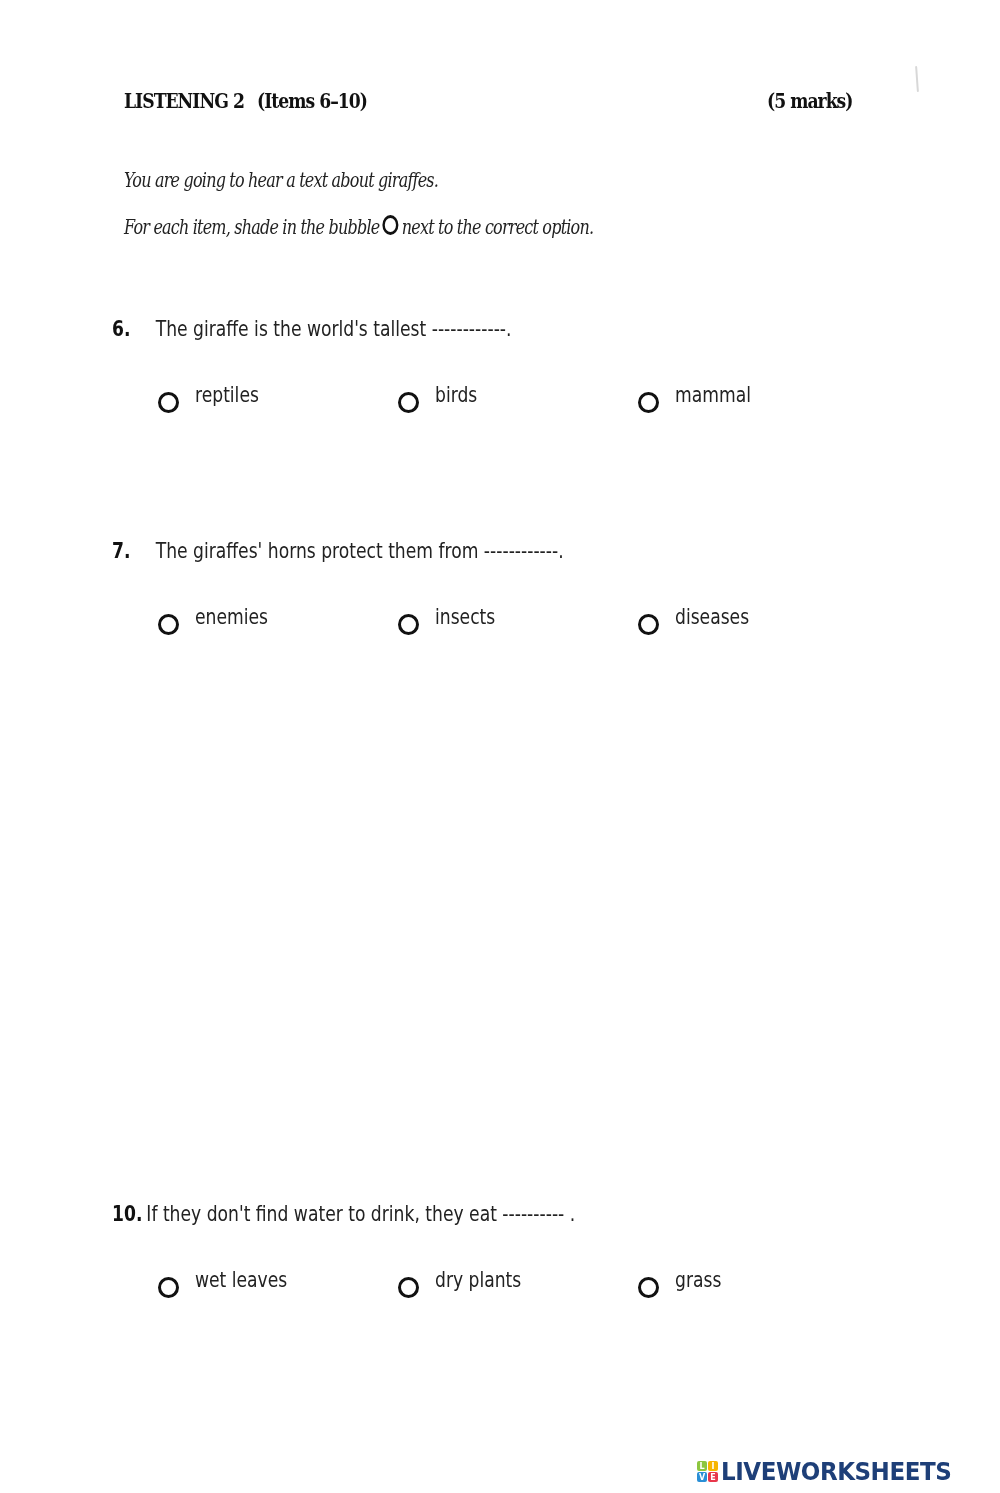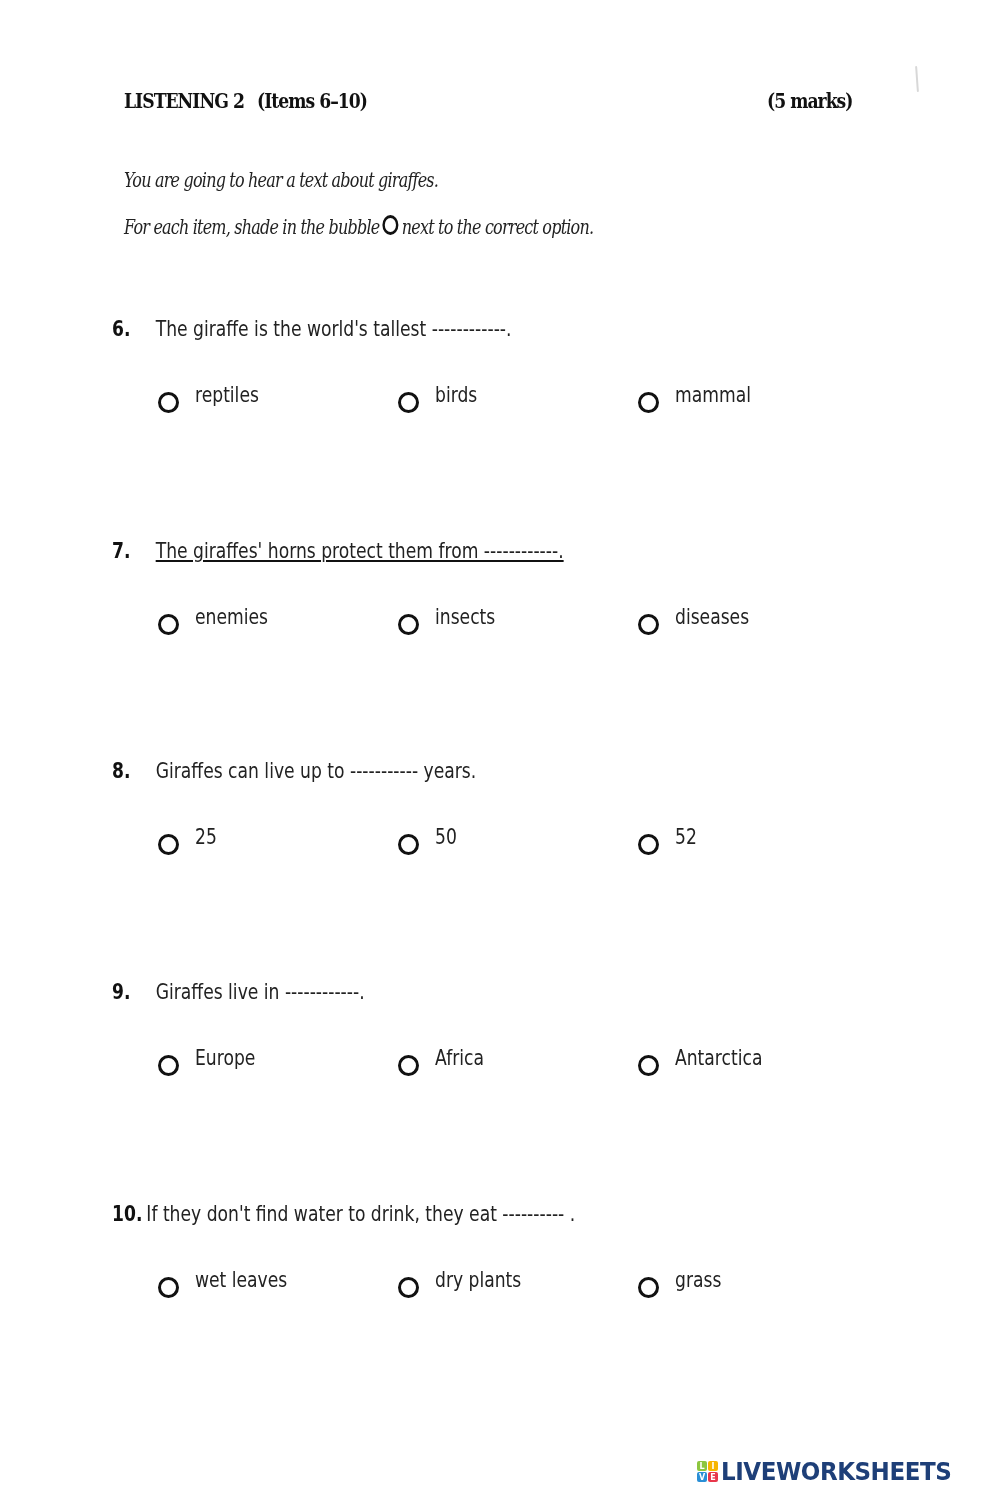--- a/index.html
+++ b/index.html
@@ -58,79 +58,41 @@
           <span class="bubble"></span>
           <span class="opt-label">birds</span>
         </div>
       <div class="opt">
           <span class="bubble"></span>
           <span class="opt-label">mammal</span>
         </div>
     </div>
   </div>
 
-  <div class="q" style="top:538px;text-decoration:underline;">
+  <div class="q" style="top:538px;">
     <div class="q-line">
       <span class="q-num">7.</span><span>The giraffes' horns protect them from ------------.</span>
     </div>
     <div class="opts">
       <div class="opt">
           <span class="bubble"></span>
           <span class="opt-label">enemies</span>
         </div>
       <div class="opt">
           <span class="bubble"></span>
           <span class="opt-label">insects</span>
         </div>
       <div class="opt">
           <span class="bubble"></span>
           <span class="opt-label">diseases</span>
         </div>
     </div>
   </div>
 
-  <div class="q" style="top:758px;">
-    <div class="q-line">
-      <span class="q-num">8.</span><span>Giraffes can live up to ----------- years.</span>
-    </div>
-    <div class="opts">
-      <div class="opt">
-          <span class="bubble"></span>
-          <span class="opt-label">25</span>
-        </div>
-      <div class="opt">
-          <span class="bubble"></span>
-          <span class="opt-label">50</span>
-        </div>
-      <div class="opt">
-          <span class="bubble"></span>
-          <span class="opt-label">52</span>
-        </div>
-    </div>
-  </div>
 
-  <div class="q" style="top:979px;">
-    <div class="q-line">
-      <span class="q-num">9.</span><span>Giraffes live in ------------.</span>
-    </div>
-    <div class="opts">
-      <div class="opt">
-          <span class="bubble"></span>
-          <span class="opt-label">Europe</span>
-        </div>
-      <div class="opt">
-          <span class="bubble"></span>
-          <span class="opt-label">Africa</span>
-        </div>
-      <div class="opt">
-          <span class="bubble"></span>
-          <span class="opt-label">Antarctica</span>
-        </div>
-    </div>
-  </div>
 
   <div class="q" style="top:1201px;">
     <div class="q-line">
       <span class="q-num" style="width:44px;">10.</span><span>If they don't find water to drink, they eat ---------- .</span>
     </div>
     <div class="opts">
       <div class="opt">
           <span class="bubble"></span>
           <span class="opt-label">wet leaves</span>
         </div>

